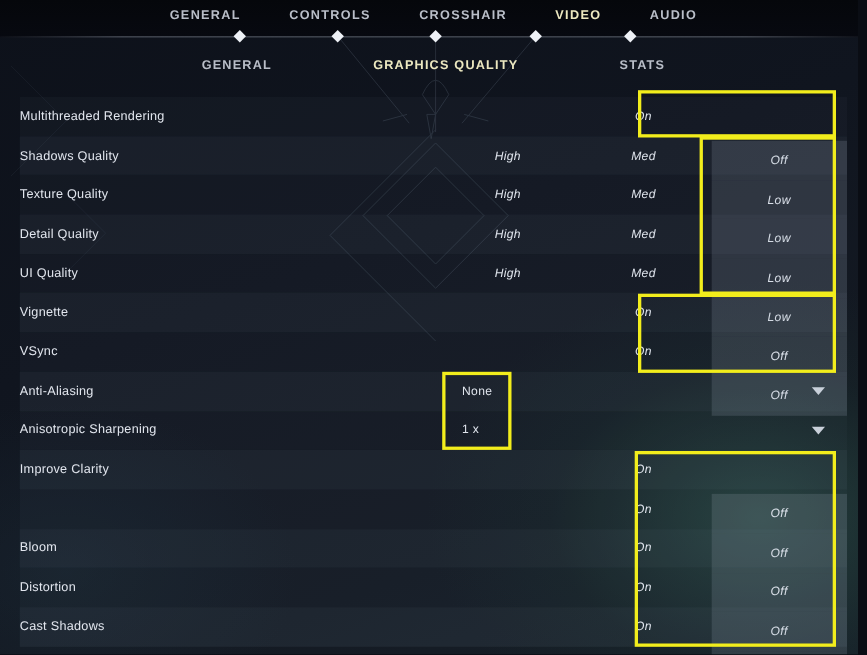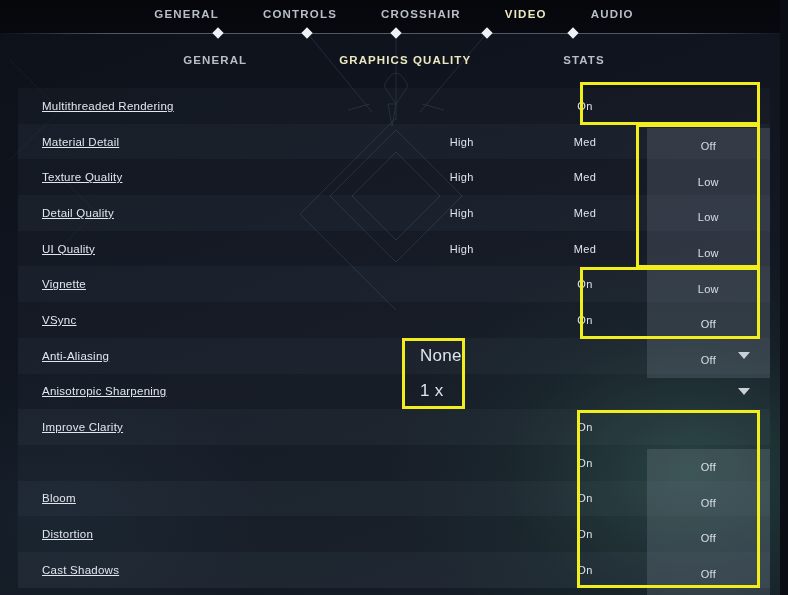--- a/index.html
+++ b/index.html
@@ -103,26 +103,25 @@
     position: relative;
     height: 35.7px;
     display: flex;
     align-items: center;
     background: rgba(122,137,160,0.050);
   }
   .row.alt { background: rgba(122,137,160,0.105); }
 
   .row-label {
     position: absolute;
-    left: 24px;
+    left: 0;
     font-size: 11.5px;
     color: #e2e6ee;
     letter-spacing: 0.25px;
     white-space: nowrap;
-    text-decoration: underline;
   }
 
   
   .opts {
     position: absolute;
     left: 382px;
     top: 0;
     width: 370px;
     height: 100%;
     display: flex;
@@ -131,20 +130,21 @@
     flex: 1 1 0;
     height: 100%;
     display: flex;
     align-items: center;
     justify-content: center;
     font-size: 11px;
     color: #dfe4ec;
     letter-spacing: 0.3px;
     cursor: pointer;
     white-space: nowrap;
+    font-style: italic;
   }
   .opt.sel {
     background: rgba(168,182,198,0.175);
     margin-top: 40px;
   }
   .opt.blank { cursor: default; }
 
   
   .dropdown {
     position: absolute;
@@ -152,21 +152,21 @@
     top: 0;
     width: 370px;
     height: 100%;
     display: flex;
     align-items: center;
     cursor: pointer;
   }
   .dropdown .dd-value {
     position: absolute;
     left: 20px;
-    font-size: 17px;
+    font-size: 11px;
     color: #dfe4ec;
     letter-spacing: 0.3px;
   }
   .dd-caret {
     position: absolute;
     right: 20px;
     width: 0; height: 0;
     border-left: 6px solid transparent;
     border-right: 6px solid transparent;
     border-top: 7px solid #c9d0da;
@@ -230,21 +230,21 @@
   <div class="rows" id="rows">
       <div class="row">
         <div class="row-label">Multithreaded Rendering</div>
         <div class="opts">
           <div class="opt blank"></div>
           <div class="opt">On</div>
           <div class="opt sel">Off</div>
         </div>
       </div>
       <div class="row alt">
-        <div class="row-label">Material Detail</div>
+        <div class="row-label">Shadows Quality</div>
         <div class="opts">
           <div class="opt">High</div>
           <div class="opt">Med</div>
           <div class="opt sel">Low</div>
         </div>
       </div>
       <div class="row">
         <div class="row-label">Texture Quality</div>
         <div class="opts">
           <div class="opt">High</div>

